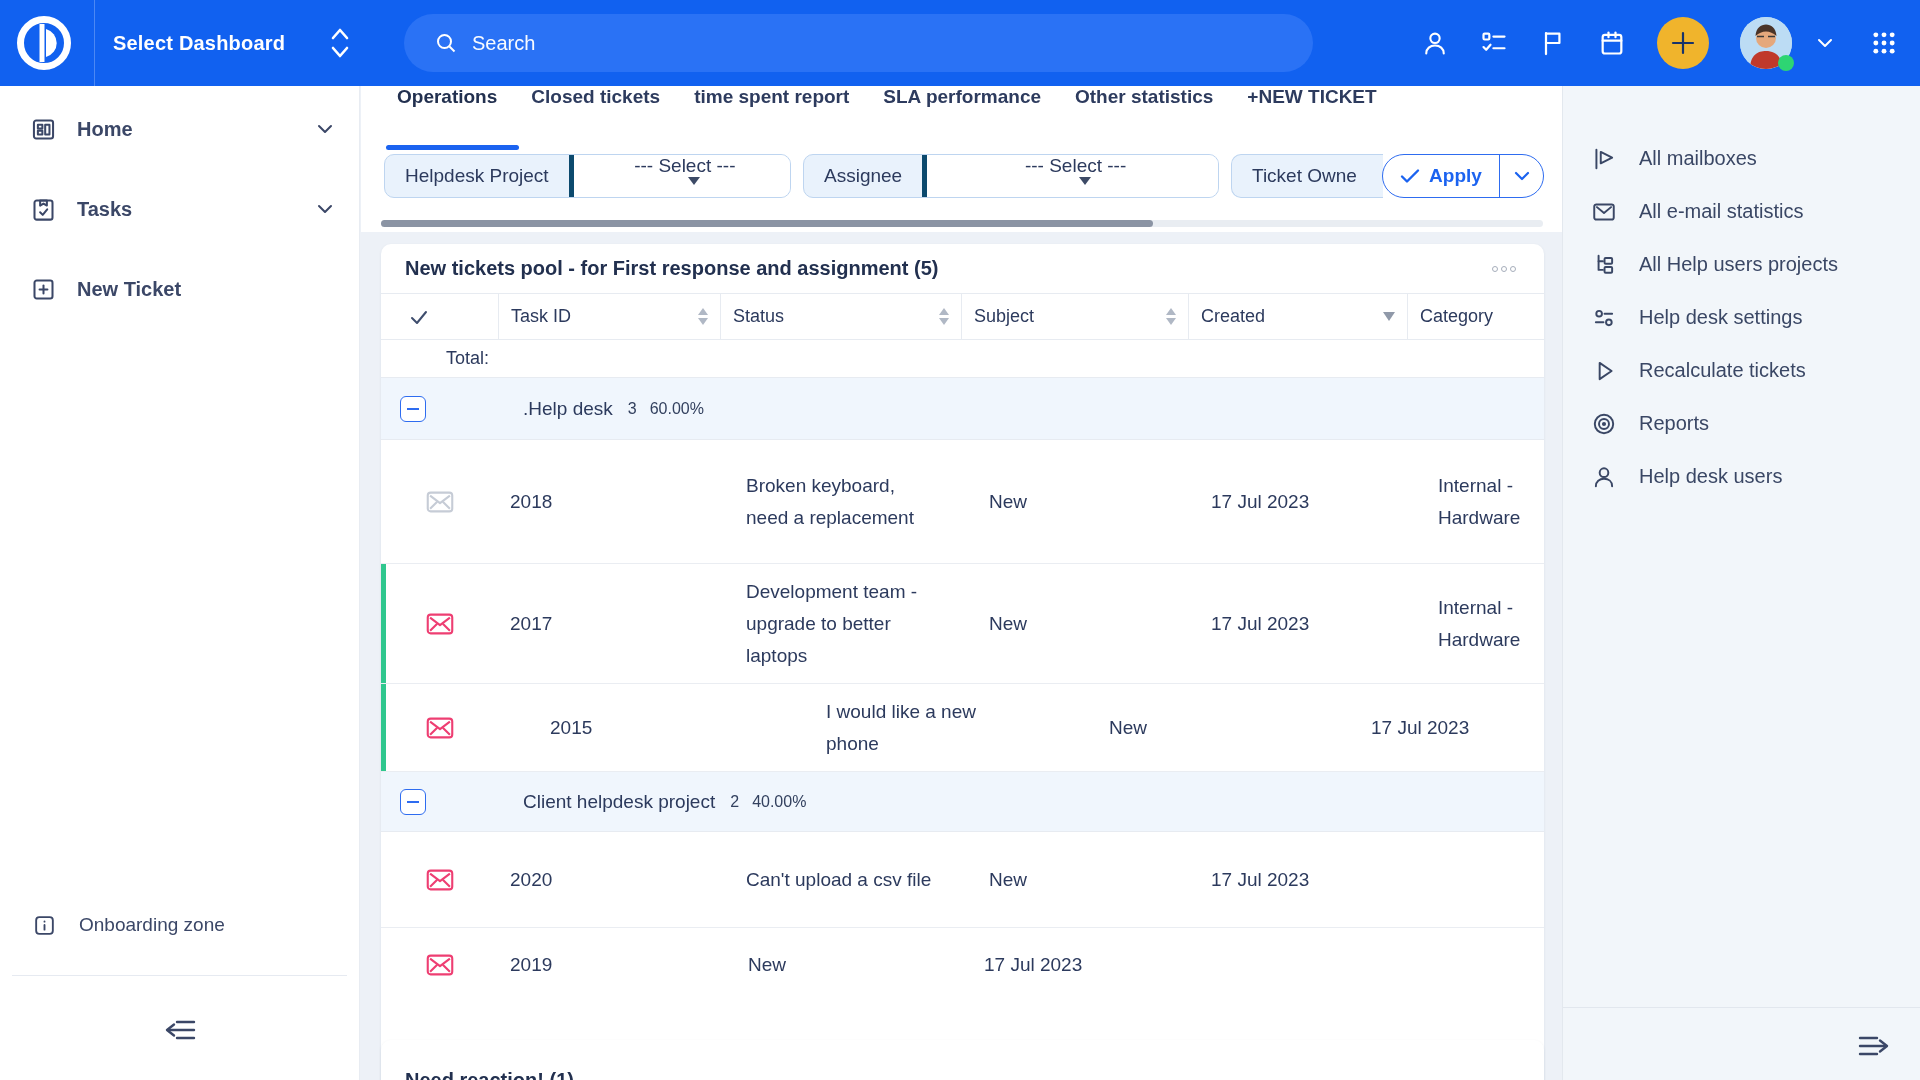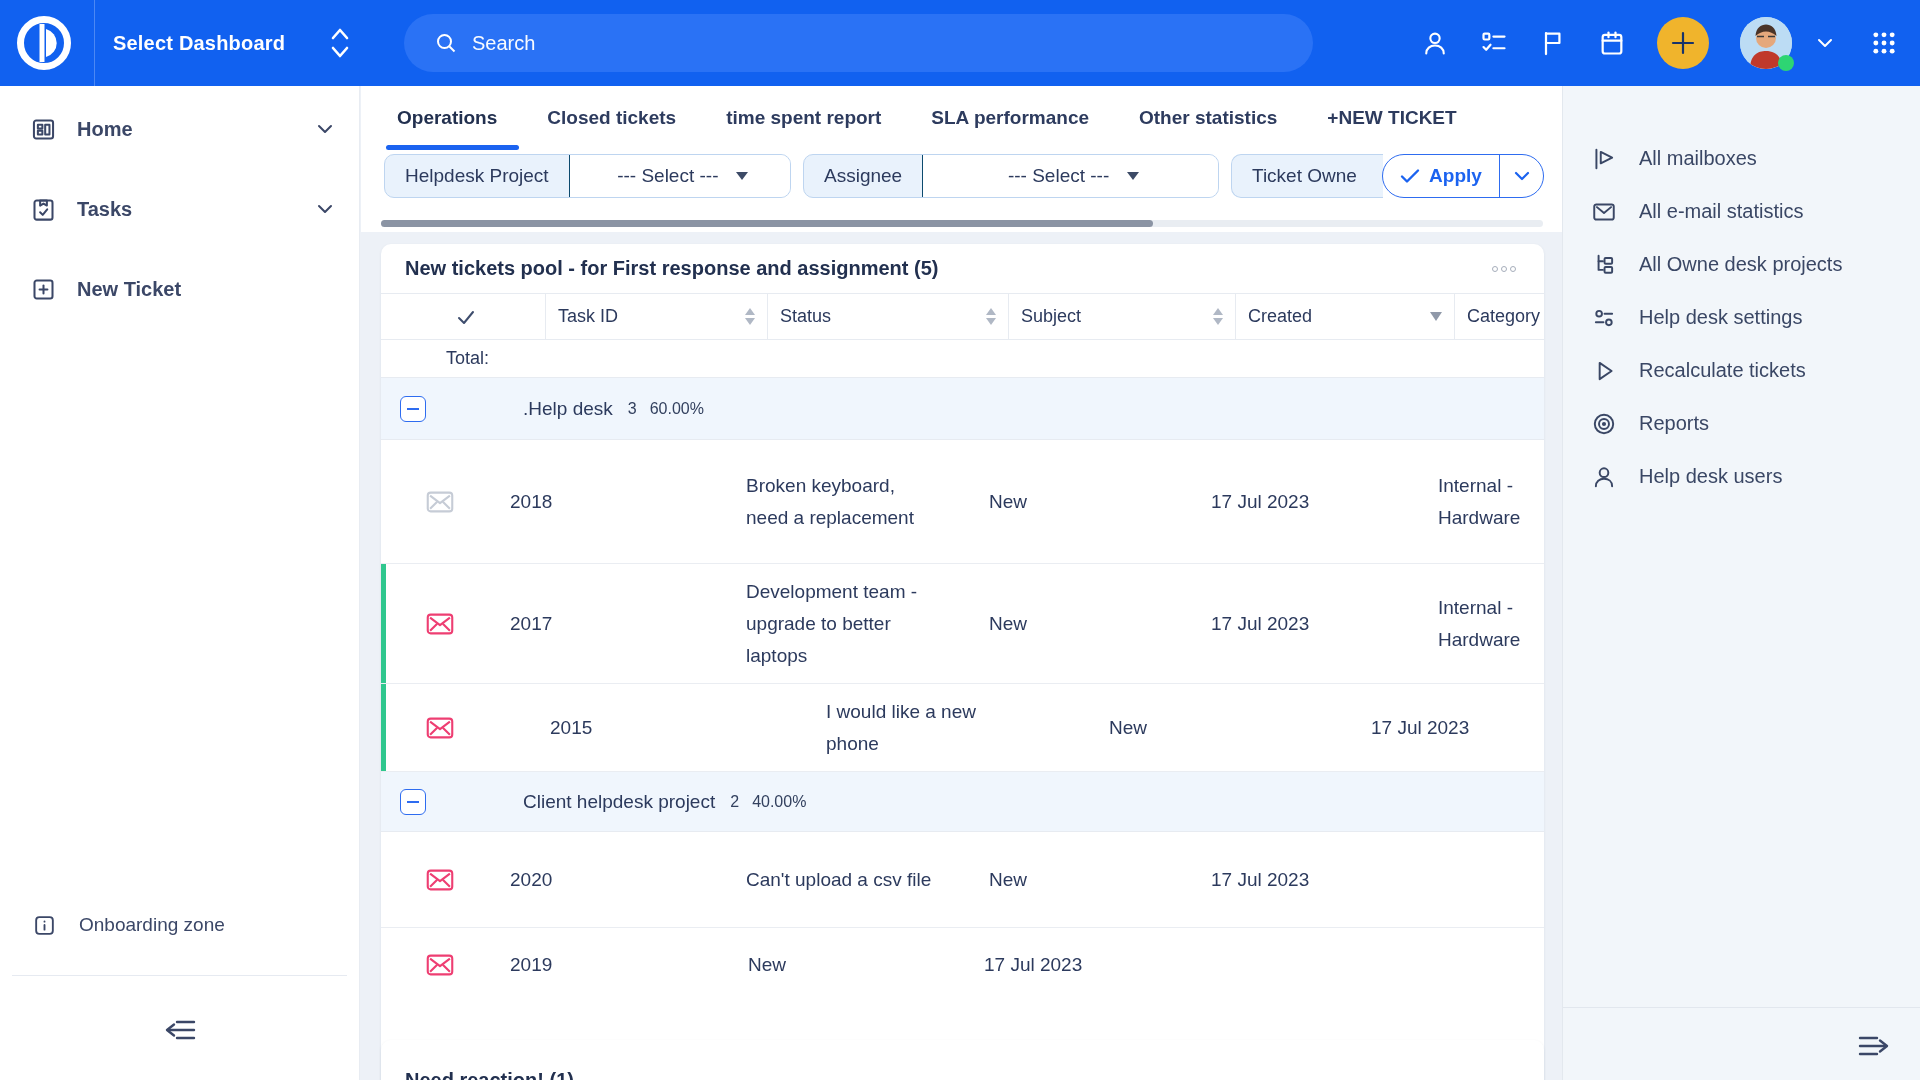--- a/index.html
+++ b/index.html
@@ -37,47 +37,47 @@
   .right-sidebar { position:absolute; left:1562px; top:86px; width:358px; height:994px; background:#f2f6fa; border-left:1px solid #e3e8ee; z-index:20; }
   .rs-list { padding-top:46px; }
   .rs-item { display:flex; align-items:center; height:53px; padding-left:28px; cursor:pointer; }
   .rs-item .lbl { font-size:20px; color:#3a4765; margin-left:22px; font-weight:500; }
   .rs-divider { position:absolute; left:0; right:0; top:921px; height:1px; background:#e2e7ee; }
   .collapse-right { position:absolute; right:16px; top:930px; width:60px; height:60px; display:flex; align-items:center; justify-content:center; cursor:pointer; }
 
   
   .main { position:absolute; left:361px; top:86px; width:1201px; height:994px; }
   .strip { position:absolute; left:0; top:0; width:100%; height:146px; background:#fff; }
-  .tabs { position:relative; display:flex; align-items:center; height:64px; padding-left:36px; gap:50px; }
+  .tabs { position:relative; display:flex; height:64px; padding-left:36px; gap:34px; }
   .tab { font-size:19px; font-weight:700; color:#2d3b5e; cursor:pointer; white-space:nowrap; }
   .tab.active { color:#22304f; }
   .tab-underline { position:absolute; left:25px; top:59px; width:133px; height:5px; background:#1b63f0; border-radius:3px; }
   .filters { position:relative; height:82px; }
   .chip { position:absolute; top:4px; height:44px; border:1px solid #bed5f0; background:#e9f2fc; border-radius:10px; display:flex; align-items:stretch; overflow:hidden; }
   .chip .chip-label { display:flex; align-items:center; padding:0 20px; font-size:19px; color:#2c3a5d; white-space:nowrap; }
-  .chip .chip-select { display:flex; align-items:center; justify-content:center; background:#fff; border-left:1px solid #0c4a6e; padding:0 16px 0 22px; cursor:pointer; }
+  .chip .chip-select { display:flex; align-items:center; justify-content:flex-start; background:#fff; border-left:5px solid #0c4a6e; padding:0 16px 0 22px; cursor:pointer;flex-direction:column; }
   .chip .chip-value { font-size:19px; color:#2c3a5d; white-space:nowrap; }
   .caret-down { width:0; height:0; border-left:6px solid transparent; border-right:6px solid transparent; border-top:8px solid #3c4a66; margin-left:18px; }
   .apply-btn { position:absolute; left:1021px; top:4px; width:162px; height:44px; background:#fff; border:1.6px solid #2e6cf0; border-radius:22px; display:flex; align-items:stretch; overflow:hidden; cursor:pointer; }
   .apply-main { flex:1; display:flex; align-items:center; justify-content:center; gap:9px; color:#1b63f0; font-size:19px; font-weight:700; }
   .apply-chevron { width:44px; border-left:1.6px solid #2e6cf0; display:flex; align-items:center; justify-content:center; }
   .fscroll-track { position:absolute; left:20px; right:19px; bottom:5px; height:7px; background:#e9edf2; border-radius:4px; }
   .fscroll-thumb { position:absolute; left:0; top:0; width:772px; height:7px; background:#8b94a4; border-radius:4px; cursor:grab; }
 
   
   .card { position:absolute; left:20px; width:1163px; background:#fff; border-radius:10px; box-shadow:0 1px 3px rgba(20,45,90,.08); overflow:hidden; }
   .card1 { top:158px; height:858px; }
   .card2 { top:954px; height:126px; }
   .card-title-row { height:50px; display:flex; align-items:center; justify-content:space-between; padding:0 26px 0 24px; border-bottom:1px solid #e7ebf1; }
   .card-title { font-size:20px; font-weight:700; color:#22304f; }
   .kebab { display:flex; gap:3px; cursor:pointer; padding:6px 2px; }
   .kebab i { width:6px; height:6px; border:1.5px solid #a6aebb; border-radius:50%; }
 
   .tgrid { display:grid; grid-template-columns:117px 222px 241px 227px 219px 1fr; }
-  .thead { height:46px; border-bottom:1px solid #e7ebf1;padding-left:47px; }
+  .thead { height:46px; border-bottom:1px solid #e7ebf1; }
   .th { display:flex; align-items:center; justify-content:space-between; font-size:18px; font-weight:500; color:#2c3a5d; padding:0 12px; border-left:1px solid #e7ebf1; cursor:pointer; }
   .th.first { border-left:none; padding-left:28px; justify-content:flex-start; }
   .sort { display:flex; flex-direction:column; line-height:0; gap:3px; }
   .sort .up { width:0;height:0;border-left:5px solid transparent;border-right:5px solid transparent;border-bottom:7px solid #b0b8c5; }
   .sort .dn { width:0;height:0;border-left:5px solid transparent;border-right:5px solid transparent;border-top:7px solid #b0b8c5; }
   .sort-single { width:0;height:0;border-left:6px solid transparent;border-right:6px solid transparent;border-top:9px solid #9099a9; }
 
   .total-row { height:38px; display:flex; align-items:center; padding-left:65px; border-bottom:1px solid #e7ebf1; font-size:18px; font-weight:500; color:#2c3a5d; }
 
   .group-row { height:62px; background:#f0f6fd; border-bottom:1px solid #e7ebf1; display:flex; align-items:center; padding-left:19px; }
@@ -269,21 +269,21 @@
         </svg>
         <span class="lbl">All e-mail statistics</span>
       </div>
       <div class="rs-item">
         <svg class="icon-svg" width="26" height="26" viewBox="0 0 24 24" fill="none" stroke="#3a4765" stroke-width="1.8" stroke-linecap="round" stroke-linejoin="round">
           <path d="M7 3.5 V16.5 H11"></path>
             <path d="M7 8.5 H11"></path>
           <rect x="12.5" y="5.5" width="7" height="5.4" rx="1"></rect>
             <rect x="12.5" y="13.8" width="7" height="5.4" rx="1"></rect>
         </svg>
-        <span class="lbl">All Owne desk projects</span>
+        <span class="lbl">All Help users projects</span>
       </div>
       <div class="rs-item">
         <svg class="icon-svg" width="26" height="26" viewBox="0 0 24 24" fill="none" stroke="#3a4765" stroke-width="1.8" stroke-linecap="round">
           <circle cx="7.5" cy="8" r="2.6"></circle>
             <line x1="12.5" y1="8" x2="19.5" y2="8"></line>
           <line x1="4.5" y1="16" x2="11.5" y2="16"></line>
             <circle cx="16.5" cy="16" r="2.6"></circle>
         </svg>
         <span class="lbl">Help desk settings</span>
       </div>

